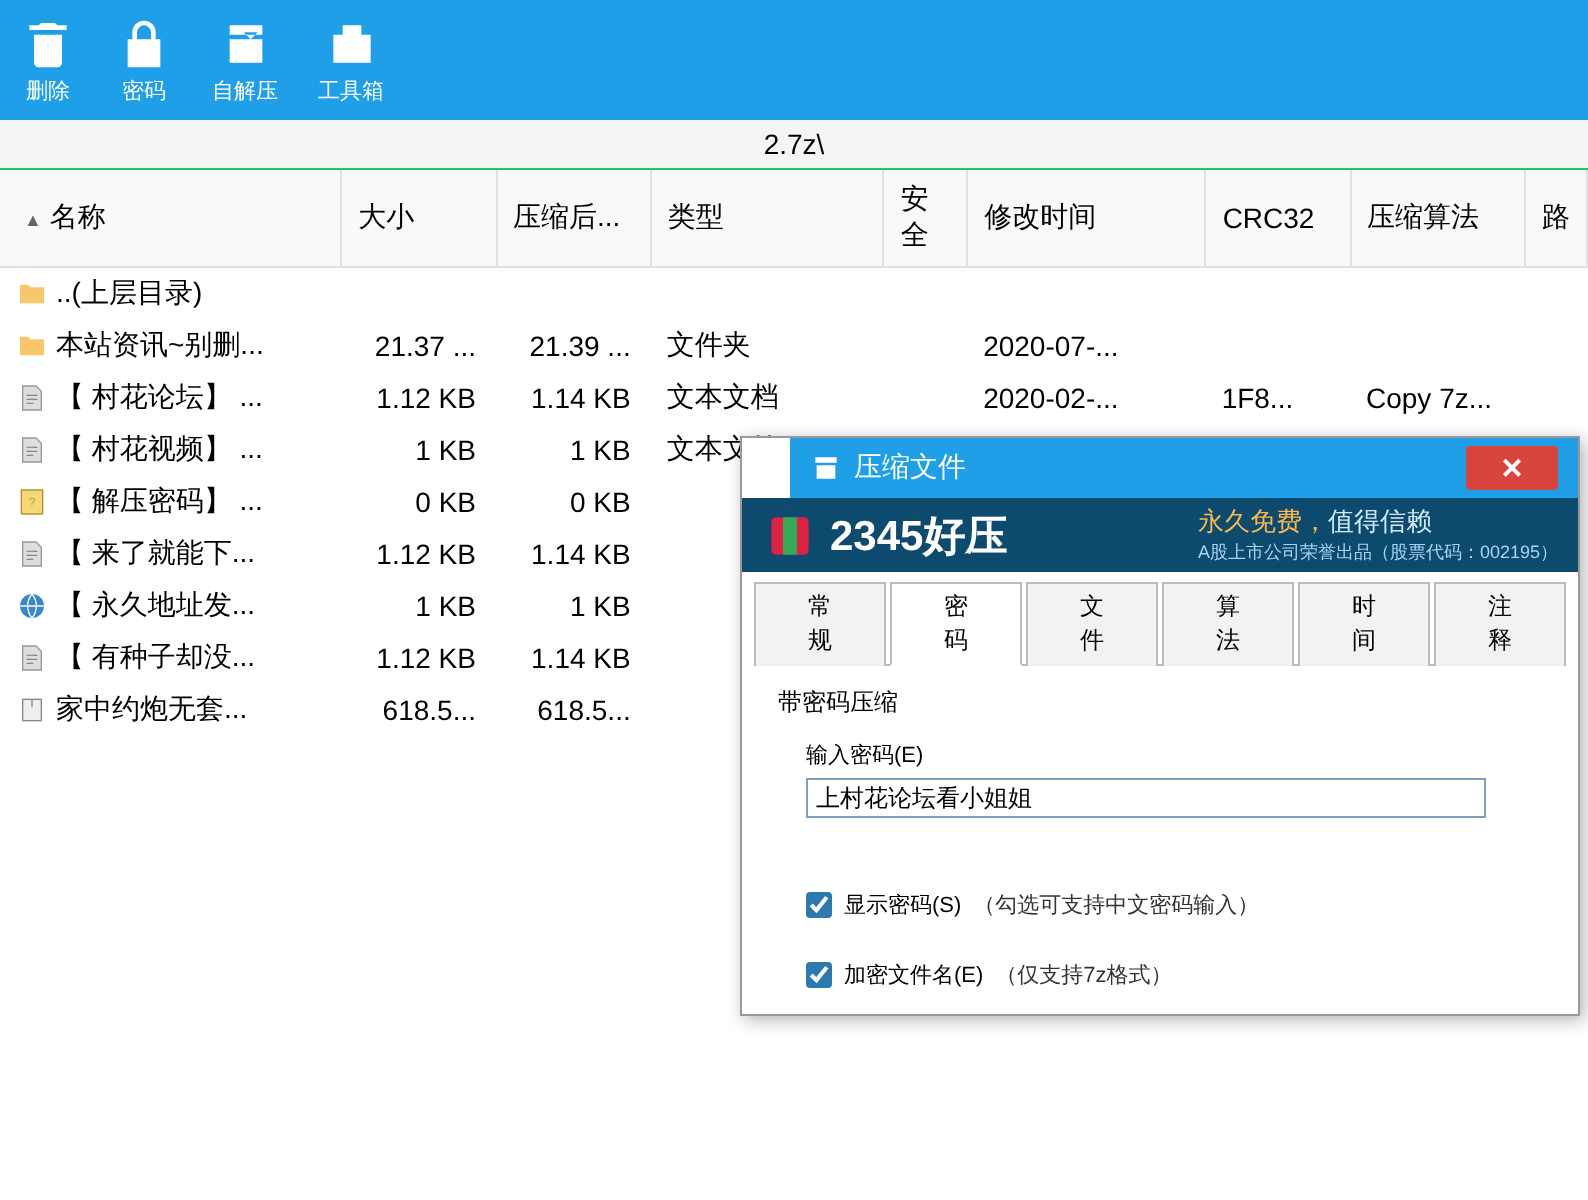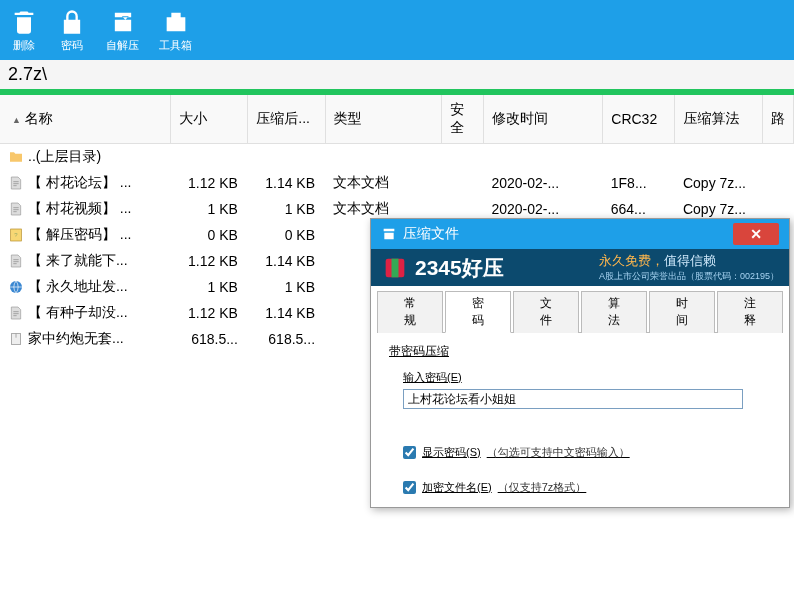--- a/index.html
+++ b/index.html
@@ -3,21 +3,21 @@
   <meta charset="utf-8">
   <style>
     * { margin: 0; padding: 0; box-sizing: border-box; }
     body { font-family: "Microsoft YaHei", SimSun, Arial, sans-serif; font-size: 12px; background: #fff; }
     
     .toolbar { background: #1e9fe8; height: 60px; display: flex; align-items: center; padding: 0 0; }
     .toolbar-btn { display: flex; flex-direction: column; align-items: center; color: #fff; margin: 0 10px; cursor: pointer; }
     .toolbar-btn .icon-svg { width: 28px; height: 28px; margin-bottom: 2px; }
     .toolbar-btn span { font-size: 11px; }
     
-    .path-bar { background: #f5f5f5; border-bottom: 6px solid #22c55e; padding: 4px 8px; font-size: 18px; }
+    .path-bar { background: #f5f5f5; border-bottom: 1px solid #22c55e; padding: 4px 8px; font-size: 14px; text-align: center; }
     
     .file-list { width: 100%; border-collapse: collapse; }
     .file-list th { text-align: left; background: #f9f9f9; border-right: 1px solid #e0e0e0; border-bottom: 1px solid #e0e0e0; padding: 6px 8px; font-size: 14px; font-weight: normal; position: relative; }
     .file-list td { padding: 4px 8px; font-size: 14px; white-space: nowrap; overflow: hidden; }
     .file-list tr.row td { border-bottom: 0; }
     
     .col-name { width: 180px; }
     .col-size { width: 80px; }
     .col-packed { width: 80px; }
     .col-type { width: 130px; }
@@ -25,36 +25,36 @@
     .col-mtime { width: 130px; }
     .col-crc { width: 75px; }
     .col-algo { width: 90px; }
     .col-path { width: 30px; }
     
     .sort-caret { display: inline-block; margin-left: 4px; font-size: 9px; color: #666; }
     
     .file-icon { display: inline-block; width: 16px; height: 16px; vertical-align: middle; margin-right: 4px; }
     
     .modal { position: absolute; top: 218px; left: 370px; width: 420px; background: #fff; border: 1px solid #999; box-shadow: 2px 2px 8px rgba(0,0,0,0.3); }
-    .modal-title { background: #1e9fe8; color: #fff; padding: 4px 10px; font-size: 14px; display: flex; align-items: center; justify-content: space-between; }
+    .modal-title { background: #1e9fe8; color: #fff; padding: 4px 10px; font-size: 14px; display: flex; align-items: center; justify-content: space-between; margin-left: 24px; }
     .modal-title-left { display: flex; align-items: center; gap: 6px; }
     .close-btn { background: #d9453c; color: #fff; width: 46px; height: 22px; display: flex; align-items: center; justify-content: center; border-radius: 2px; cursor: pointer; font-weight: bold; }
     .modal-banner { background: #0c4a6e; padding: 3px 10px; display: flex; align-items: center; justify-content: space-between; }
     .modal-logo { color: #fff; font-size: 21px; font-weight: bold; display: flex; align-items: center; gap: 6px; }
     .modal-slogan { text-align: left; }
     .modal-slogan .s1 { font-size: 13px; }
     .modal-slogan .s1 .orange { color: #ffb74d; }
     .modal-slogan .s1 .blue { color: #cfe9fb; }
     .modal-slogan .s2 { font-size: 9px; color: #a7d3f1; }
     
     .tabs { display: flex; border-bottom: 1px solid #bbb; margin: 4px 6px 0; gap: 2px; }
     .tab { padding: 3px 26px; border: 1px solid #bbb; border-bottom: none; background: #f2f2f2; font-size: 12px; cursor: pointer; position: relative; top: 1px; }
     .tab.active { background: #fff; border-bottom: 1px solid #fff; }
     
-    .tab-body { padding: 10px 18px 12px; text-decoration: underline; }
+    .tab-body { padding: 10px 18px 12px; }
     .group-label { font-size: 12px; margin-bottom: 10px; }
     .field-label { font-size: 11px; margin-bottom: 4px; margin-left: 14px; }
     .pw-input { width: 340px; margin-left: 14px; padding: 2px 4px; border: 1px solid #7a9fc1; font-size: 12px; }
     .checkbox-row { margin-left: 14px; margin-top: 36px; display: flex; align-items: center; gap: 6px; font-size: 11px; }
     .checkbox-row + .checkbox-row { margin-top: 20px; align-items: center; }
     .cb-hint { color: #333; }
     
     .modal-footer { display: flex; justify-content: space-between; padding: 8px 12px 10px; border-top: 1px solid #ddd; margin-top: 44px; }
     .btn { padding: 2px 14px; border: 1px solid #888; background: #f2f2f2; font-size: 12px; cursor: pointer; }
     .footer-right { display: flex; gap: 8px; }
@@ -116,20 +116,33 @@
         <td style="text-align:right;padding-right:10px"></td>
         <td></td>
         <td></td>
         <td></td>
         <td></td>
         <td></td>
         <td></td>
       </tr>
       <tr class="row">
         <td><span class="file-icon"><svg width="16" height="16" viewBox="0 0 24 24">
+              <path fill="#f8c76b" d="M3 5h6l2 2h10v12H3V5z"></path>
+            </svg></span>本站资讯~别删...</td>
+        <td style="text-align:right;padding-right:10px">21.37 ...</td>
+        <td style="text-align:right;padding-right:10px">21.39 ...</td>
+        <td>文件夹</td>
+        <td></td>
+        <td>2020-07-...</td>
+        <td></td>
+        <td></td>
+        <td></td>
+      </tr>
+      <tr class="row">
+        <td><span class="file-icon"><svg width="16" height="16" viewBox="0 0 24 24">
               <path fill="#ddd" stroke="#999" d="M5 3h10l4 4v14H5V3z"></path>
               <path stroke="#888" d="M8 10h8M8 13h8M8 16h5"></path>
             </svg></span>【 村花论坛】 ...</td>
         <td style="text-align:right;padding-right:10px">1.12 KB</td>
         <td style="text-align:right;padding-right:10px">1.14 KB</td>
         <td>文本文档</td>
         <td></td>
         <td>2020-02-...</td>
         <td>1F8...</td>
         <td>Copy 7z...</td>

